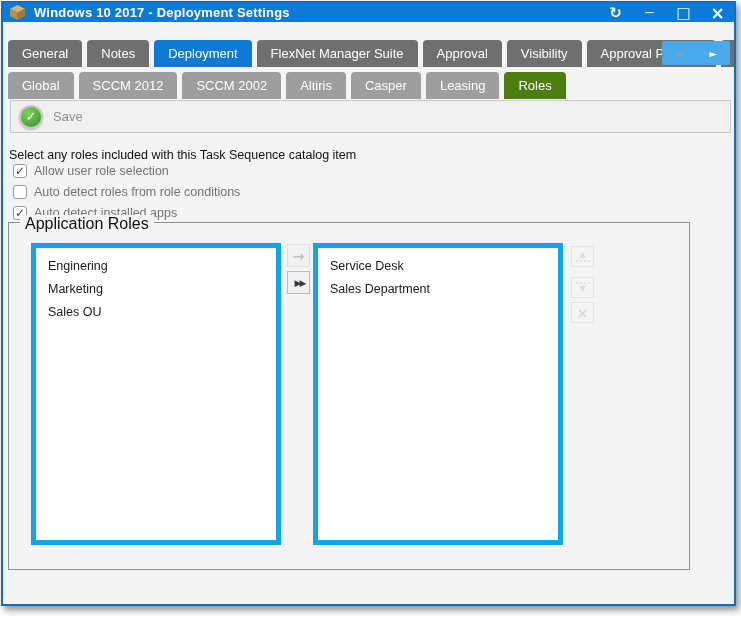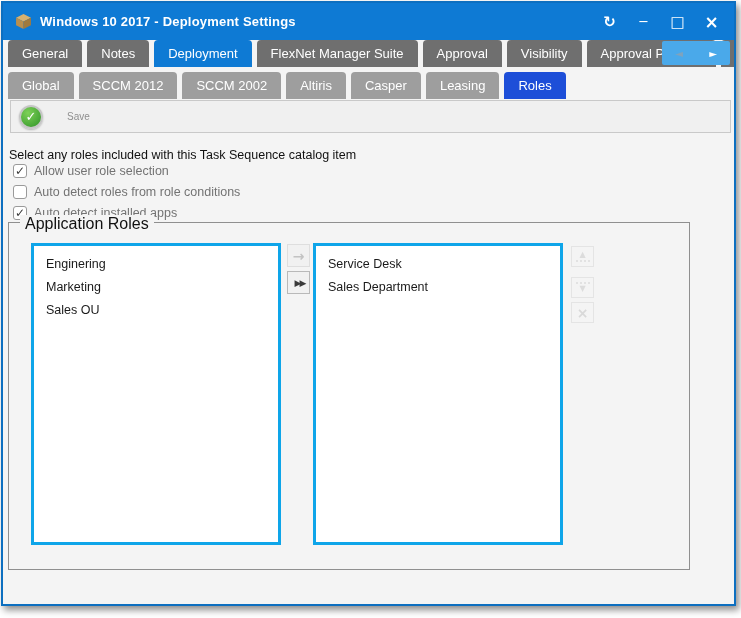--- a/index.html
+++ b/index.html
@@ -7,22 +7,22 @@
   .screen { position:relative; width:741px; height:618px; overflow:hidden; }
 
   .window {
     position:absolute; left:1px; top:1px; width:735px; height:605px;
     border:2px solid #0d6fc0; background:#f4f4f4;
     box-shadow:3px 4px 7px rgba(0,0,0,.45);
   }
 
   
   .titlebar {
-    position:absolute; left:0; top:0; right:0; height:37px;
-    background:#0e7ad4; display:flex; align-items:center; padding:0 12px;
+    position:absolute; left:0; top:0; right:0; height:19px;
+    background:#0e7ad4; display:flex; align-items:center; padding:0 6px;
   }
   .app-icon { width:17px; height:17px; margin-right:8px; flex:0 0 auto; }
   .title { color:#fff; font-size:13px; font-weight:bold; letter-spacing:.2px; white-space:nowrap; }
   .win-controls { margin-left:auto; display:flex; align-items:center; gap:13px; }
   .ctl-btn {
     width:21px; height:21px; background:transparent; border:none; color:#fff;
     display:flex; align-items:center; justify-content:center; cursor:pointer;
     font-family:"DejaVu Sans", sans-serif;
   }
   .ctl-refresh { font-size:15px; font-weight:bold; }
@@ -34,21 +34,21 @@
   .tabrow { position:absolute; left:5px; right:0; height:27px; display:flex; gap:5px; overflow:hidden; }
   .tabrow1 { top:37px; }
   .tabrow2 { top:69px; }
   .tab {
     flex:0 0 auto; display:flex; align-items:center; padding:0 14px;
     border-radius:4px 4px 0 0; color:#ffffff; font-size:13px; white-space:nowrap; cursor:pointer;
   }
   .tabrow1 .tab { background:#6f6f6f; }
   .tabrow1 .tab.active { background:#0e7ad4; }
   .tabrow2 .tab { background:#9e9e9e; }
-  .tabrow2 .tab.active { background:#1d4ed8; }
+  .tabrow2 .tab.active { background:#4d7c0f; }
 
   .tab-scroll {
     position:absolute; right:4px; top:38px; width:68px; height:24px;
     background:#4aa9ea; border-radius:2px; display:flex; z-index:3;
   }
   .tab-scroll button {
     flex:1; background:transparent; border:none; cursor:pointer;
     display:flex; align-items:center; justify-content:center;
     font-size:10px; font-family:"DejaVu Sans", sans-serif;
   }
@@ -61,21 +61,21 @@
     background:#f0f0f0; border:1px solid #c9c9c9; display:flex; align-items:center; padding:0 8px;
   }
   .save-btn { display:flex; align-items:center; gap:10px; background:transparent; border:none; cursor:pointer; }
   .save-icon {
     width:24px; height:24px; border-radius:50%;
     background:radial-gradient(circle at 35% 30%, #7ed157, #2e9327);
     border:2px solid #c6c6c6; box-shadow:0 1px 2px rgba(0,0,0,.25);
     display:flex; align-items:center; justify-content:center;
   }
   .save-check { color:#ffffff; font-size:13px; font-weight:bold; font-family:"DejaVu Sans", sans-serif; }
-  .save-label { color:#8f8f8f; font-size:10px;margin-left:14px; }
+  .save-label { color:#8f8f8f; font-size:13px; }
 
   
   .instruction { position:absolute; left:6px; top:145px; font-size:12.5px; color:#111; }
   .cb-row { position:absolute; left:10px; display:flex; align-items:center; gap:7px; height:16px; cursor:pointer; }
   .cb-row1 { top:160px; } .cb-row2 { top:181px; } .cb-row3 { top:202px; }
   .cb {
     width:14px; height:14px; border:1px solid #9a9a9a; border-radius:3px; background:#fff;
     display:flex; align-items:center; justify-content:center; flex:0 0 auto;
   }
   .cb .check { color:#3a3a3a; font-size:12px; font-weight:bold; line-height:1; font-family:"DejaVu Sans", sans-serif; }
@@ -85,21 +85,21 @@
   .groupbox {
     position:absolute; left:5px; top:219px; width:682px; height:348px;
     border:1px solid #8f8f8f;
   }
   .legend {
     position:absolute; top:-8px; left:11px; background:#f4f4f4; padding:0 5px;
     font-size:16px; color:#111;
   }
   .listbox {
     position:absolute; width:250px; height:302px; top:20px;
-    background:#fff; border:3px solid #0ea5e9; padding-top:7px; overflow:hidden;
+    background:#fff; border:5px solid #0ea5e9; padding-top:7px; overflow:hidden;
   }
   .list-left { left:22px; }
   .list-right { left:304px; }
   .list-item { height:23px; line-height:23px; padding-left:12px; font-size:12.5px; color:#1a1a1a; cursor:pointer; white-space:nowrap; }
 
   .sq-btn {
     position:absolute; width:23px; height:23px; cursor:pointer;
     display:flex; flex-direction:column; align-items:center; justify-content:center;
     font-family:"DejaVu Sans", sans-serif;
   }

